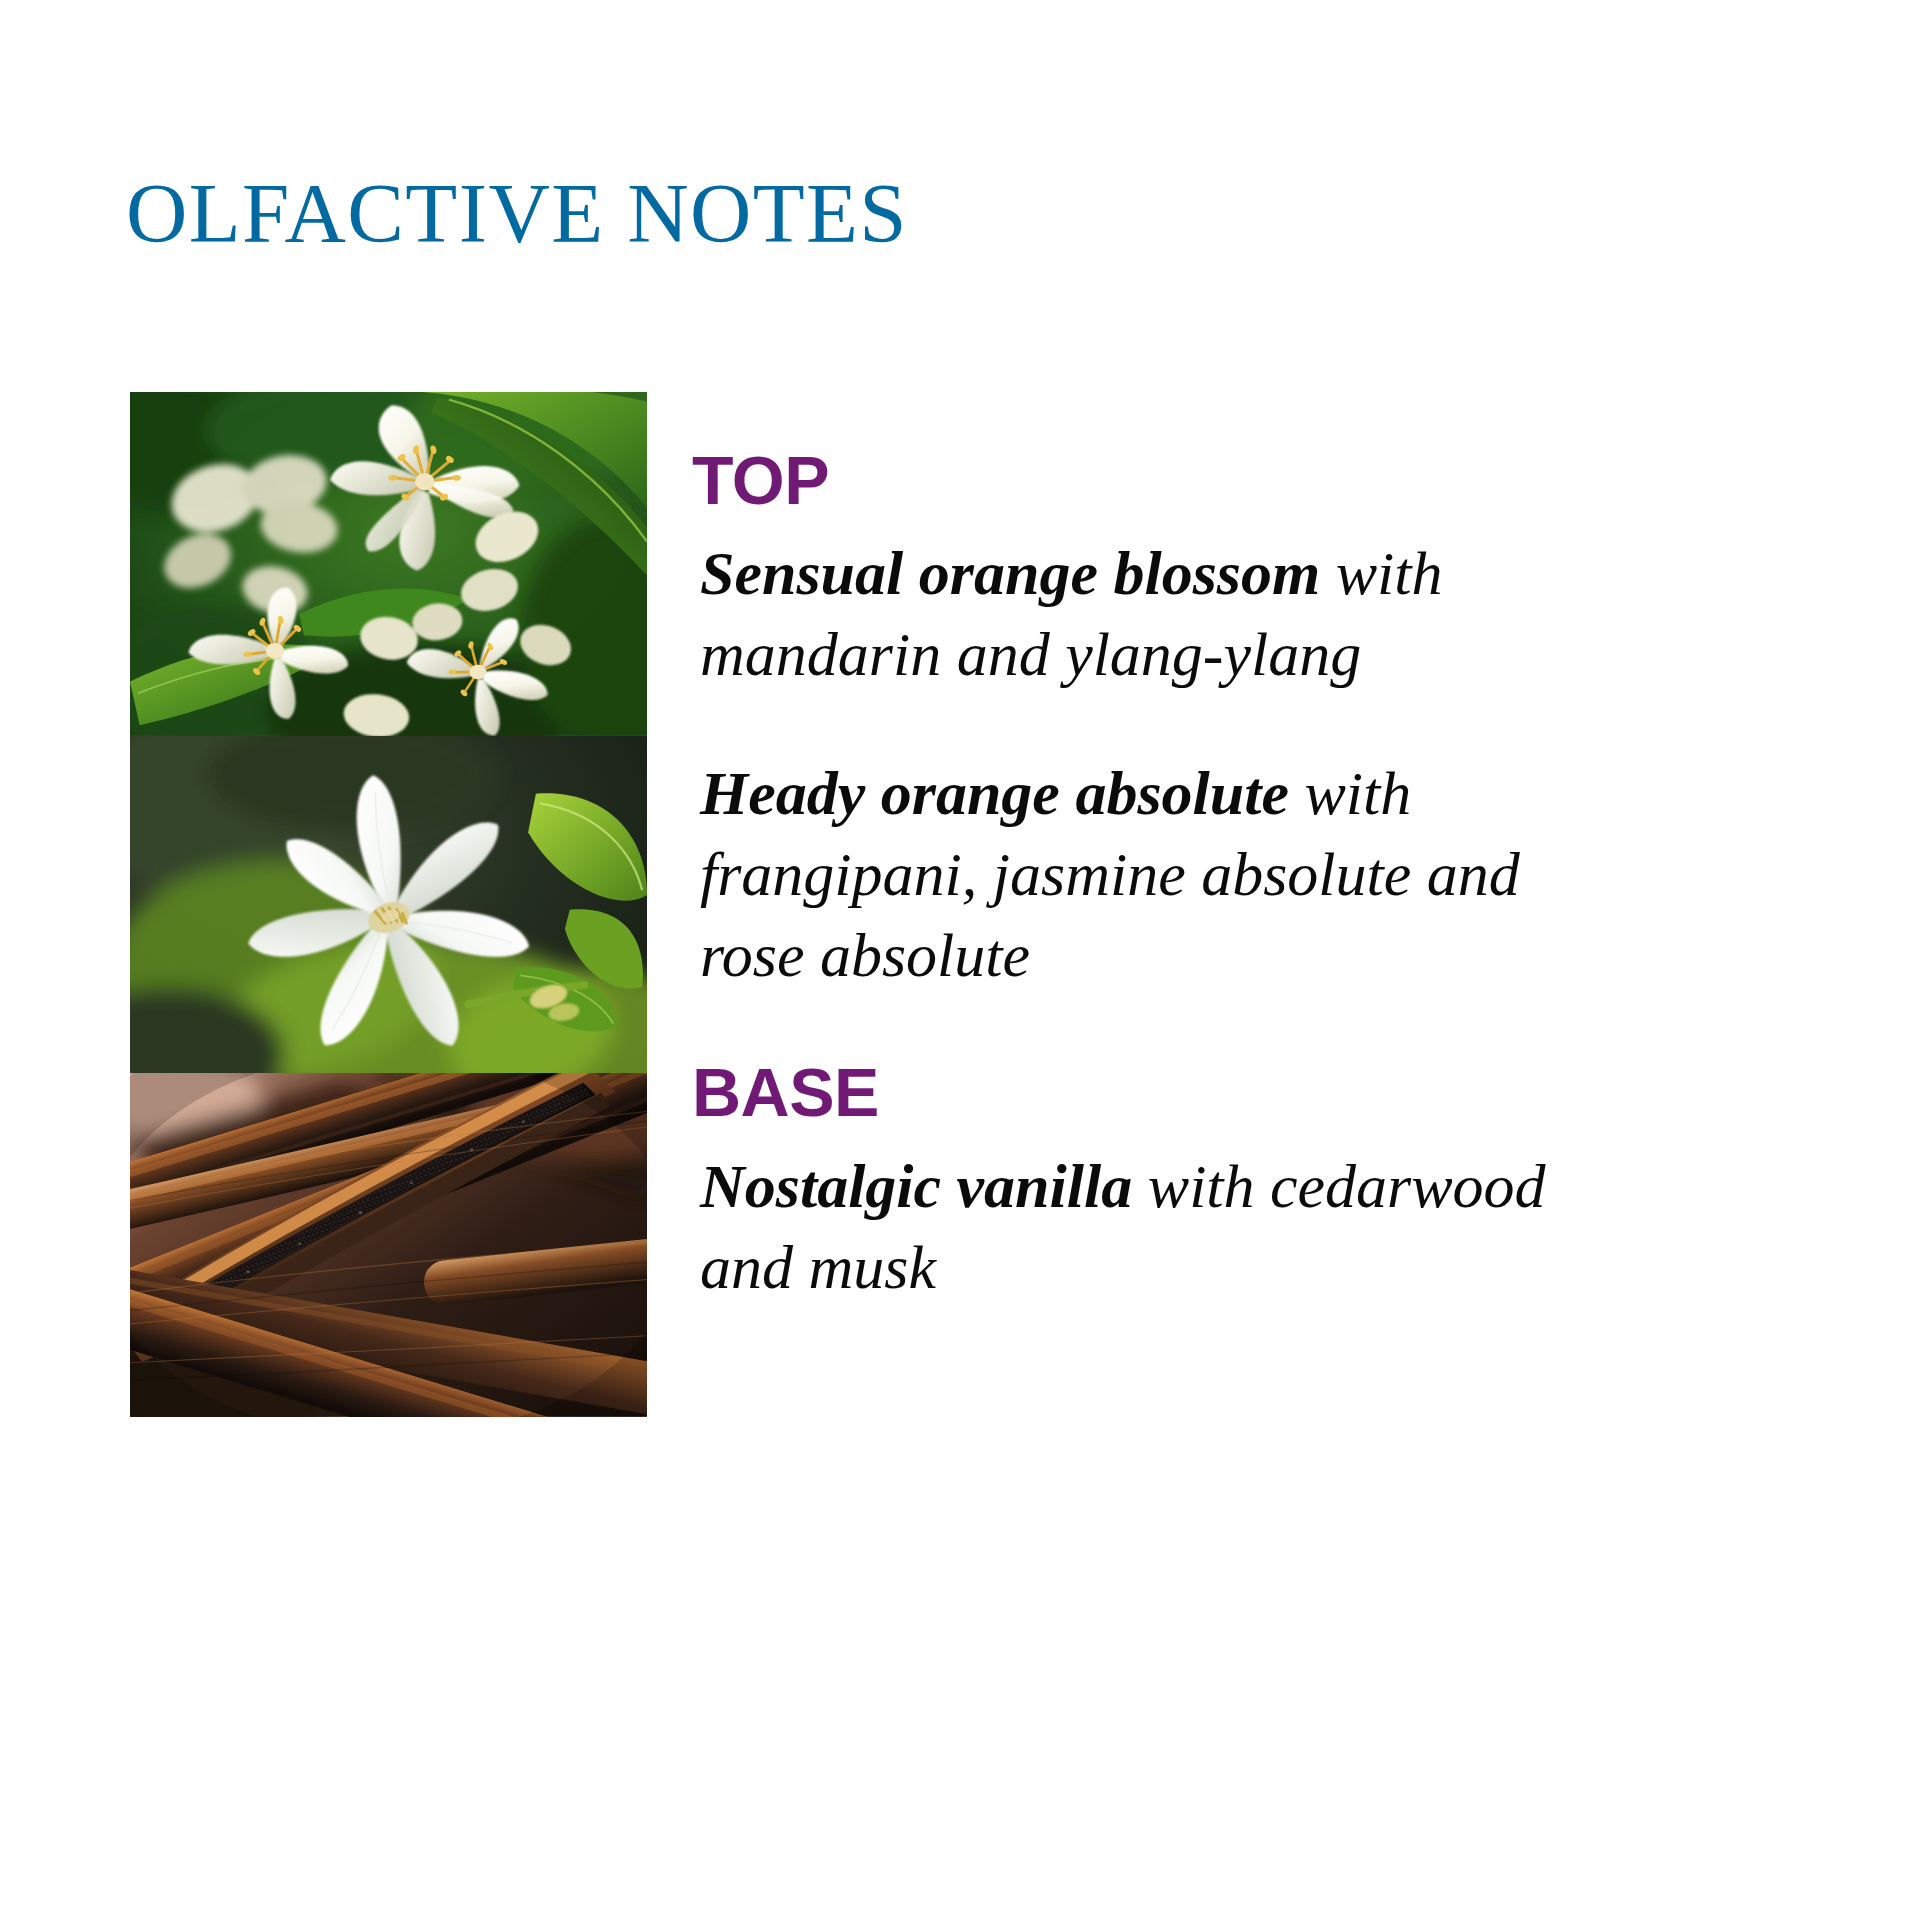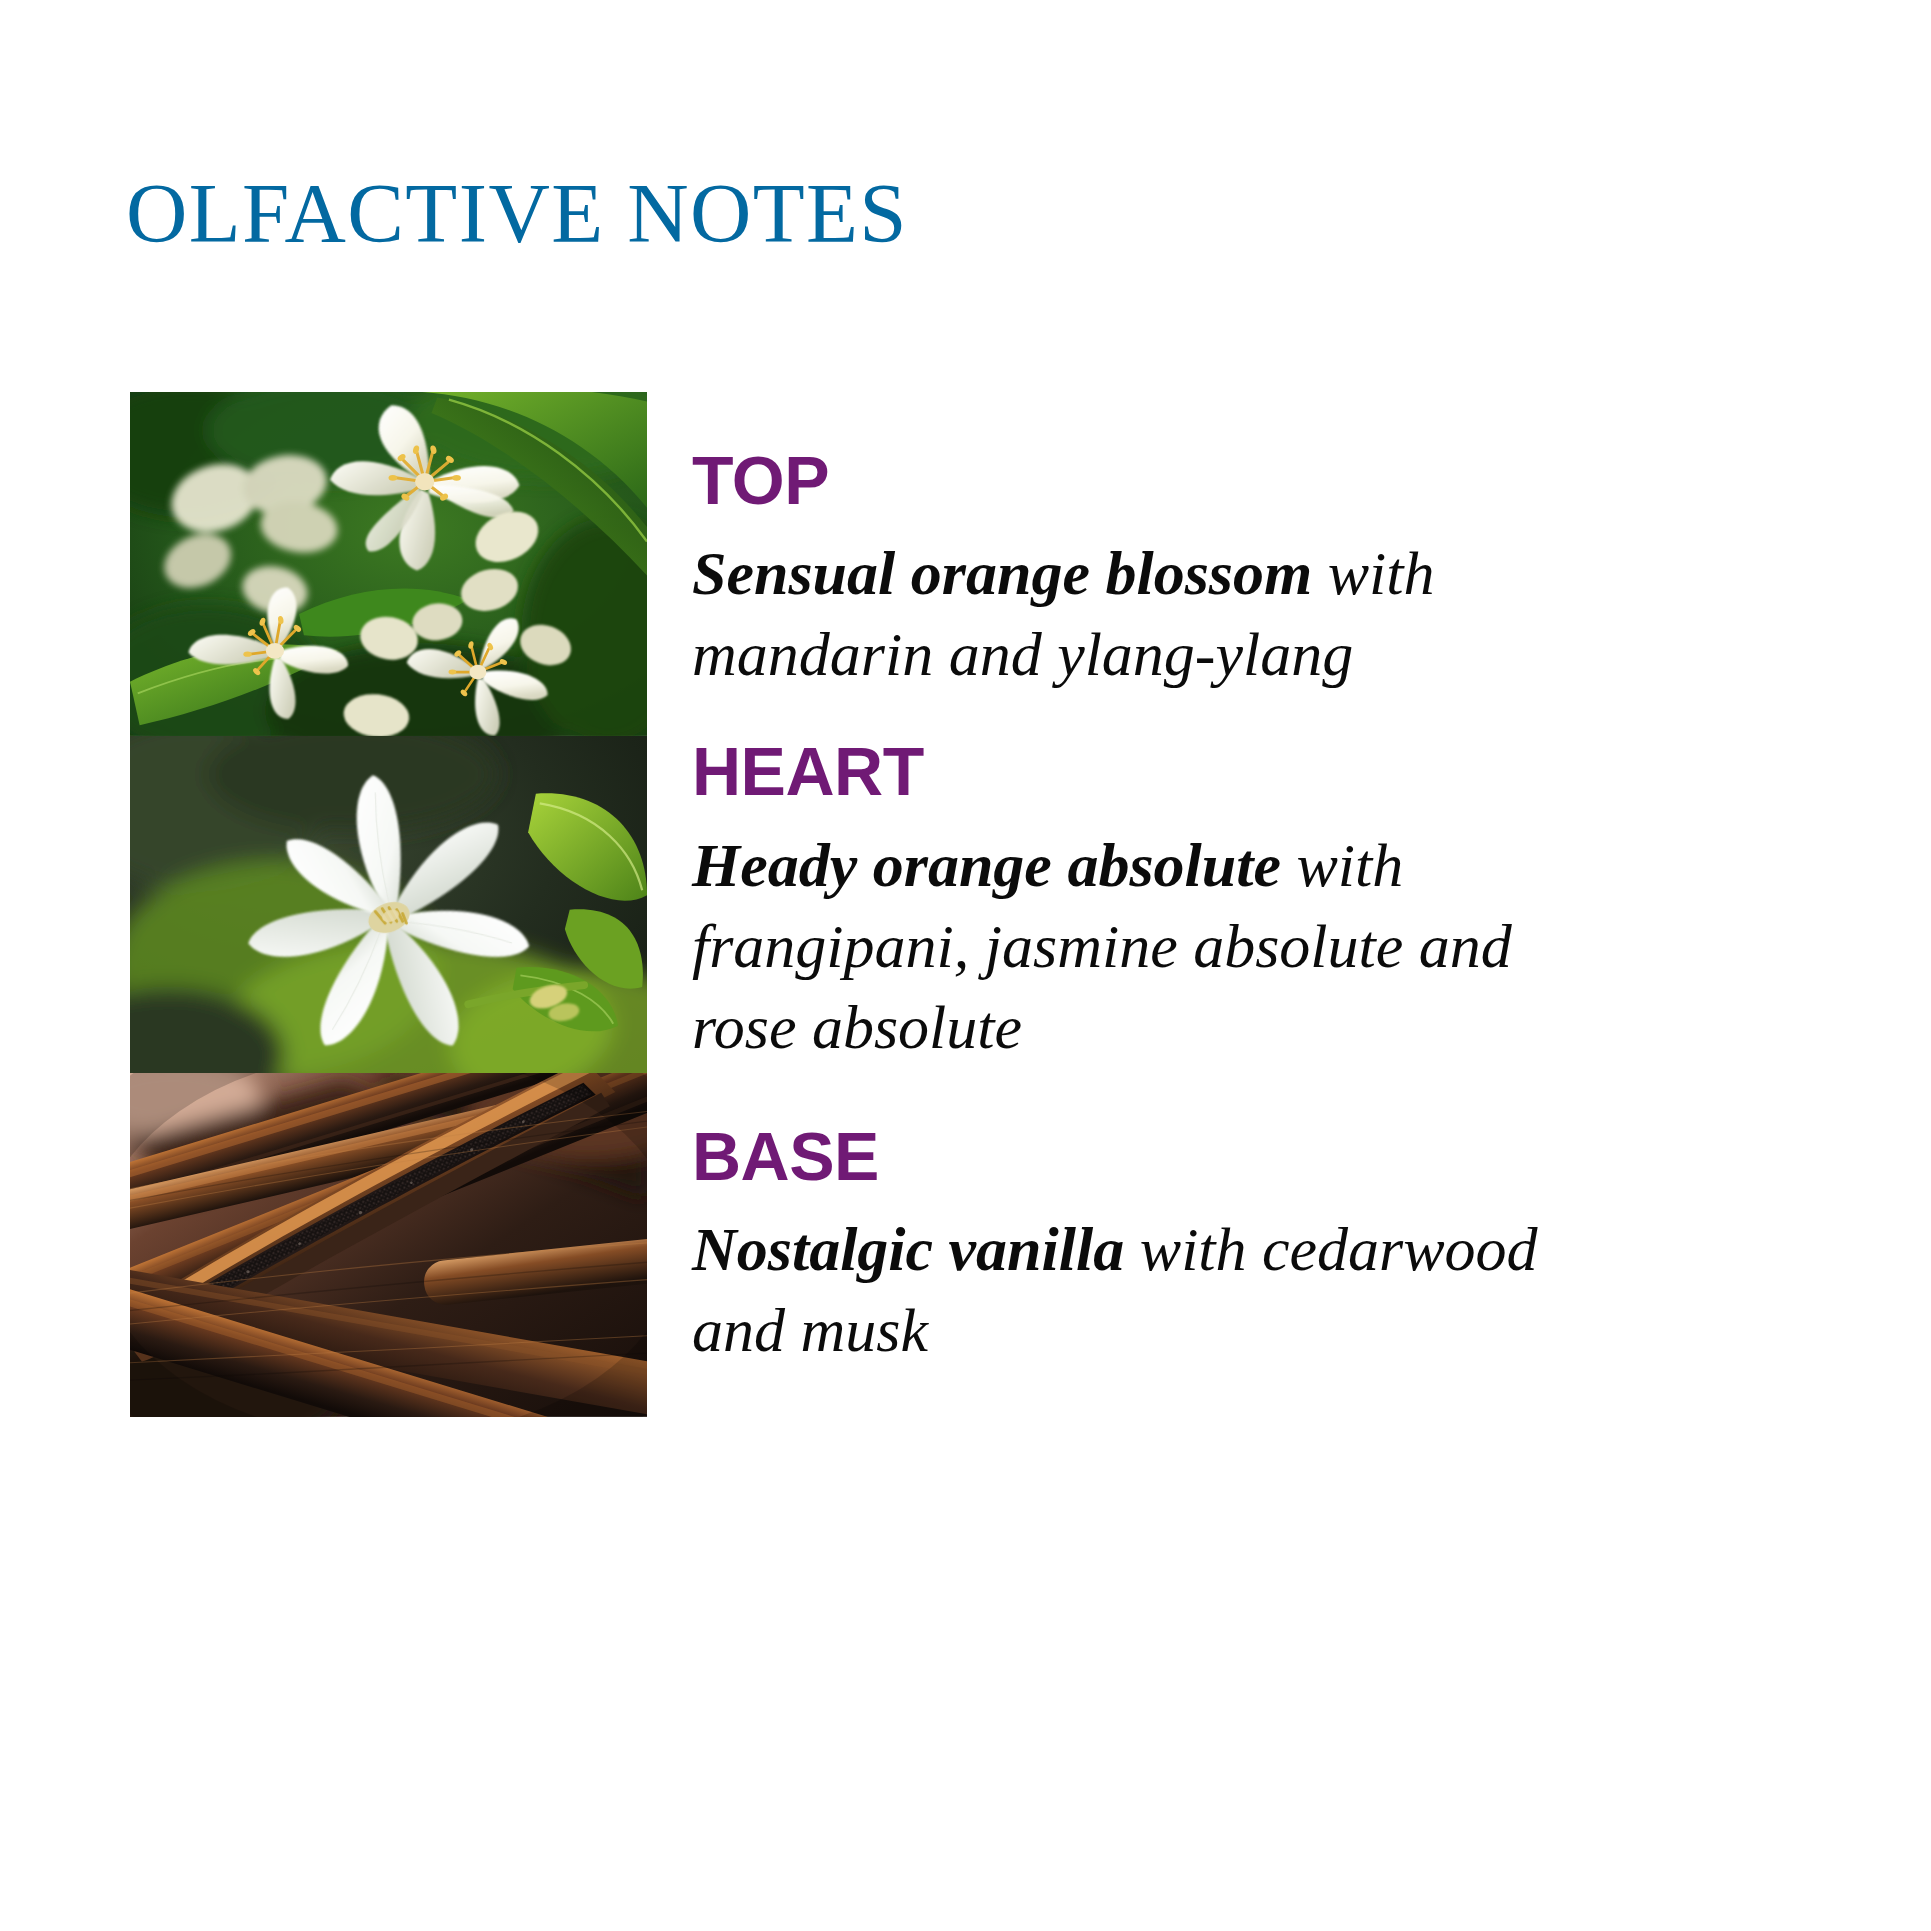--- a/index.html
+++ b/index.html
@@ -72,21 +72,21 @@
     color: #701a75;
     margin: 0 0 19.3px 0;
     display: block;
   }
   .note-desc {
     font-family: "Liberation Serif", serif;
     font-style: italic;
     font-size: 62px;
     line-height: 81px;
     color: #0b0b0b;
-    margin: 0;
+    margin: 8px;
     display: block;
     max-width: 850px;
   }
   .note-desc .lead {
     font-weight: 700;
     font-style: italic;
   }
   .note-desc .rest {
     font-weight: 400;
     font-style: italic;
@@ -470,21 +470,20 @@
   </div>
 
   <div id="notes-column">
 
     <section class="note-block" id="note-top">
       <span class="note-label">TOP</span>
       <p class="note-desc"><span class="lead">Sensual orange blossom</span><span class="rest"> with mandarin and ylang-ylang</span></p>
     </section>
 
     <section class="note-block" id="note-heart">
-      <span class="note-label">HEART</span>
       <p class="note-desc"><span class="lead">Heady orange absolute</span><span class="rest"> with frangipani, jasmine absolute and rose absolute</span></p>
     </section>
 
     <section class="note-block" id="note-base">
       <span class="note-label">BASE</span>
       <p class="note-desc"><span class="lead">Nostalgic vanilla</span><span class="rest"> with cedarwood and musk</span></p>
     </section>
 
   </div>
 

